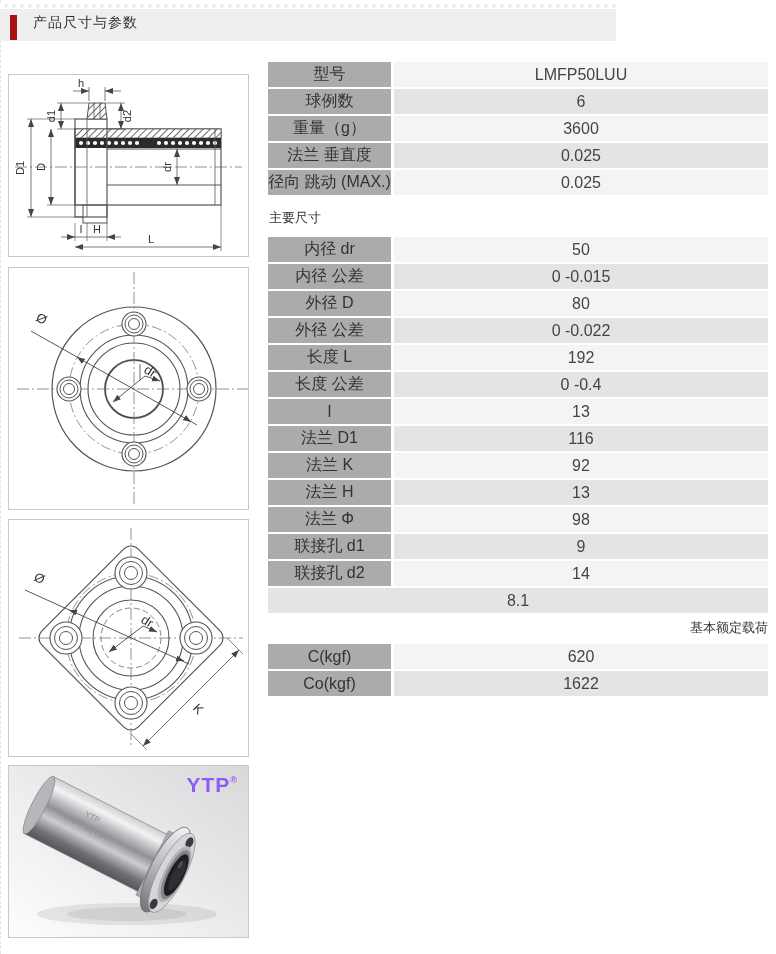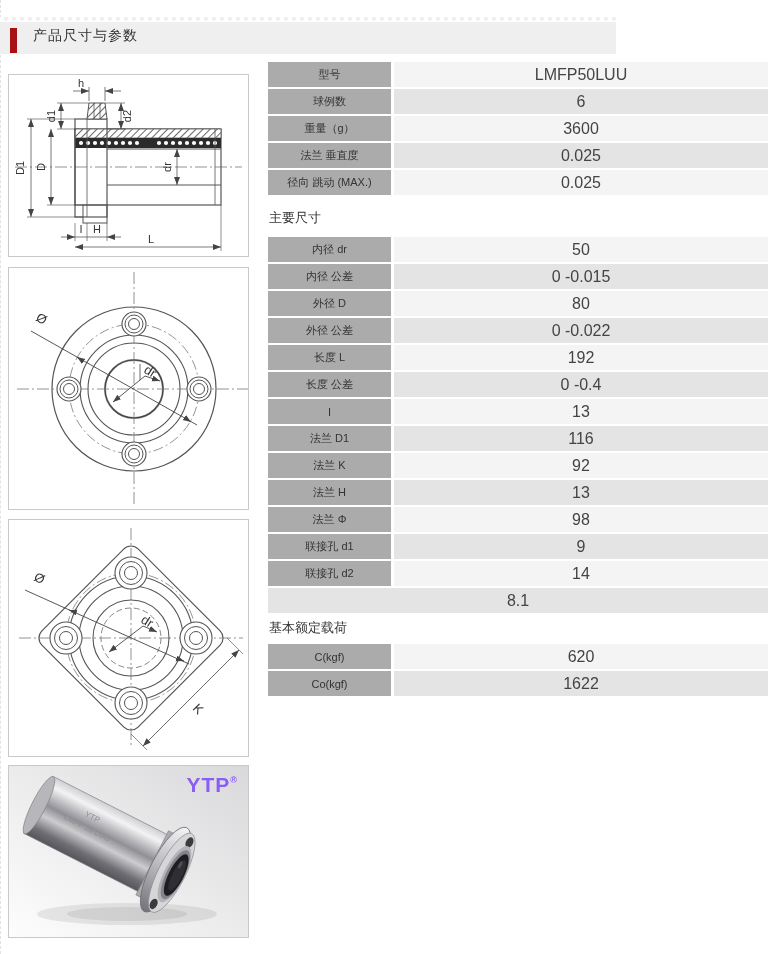--- a/index.html
+++ b/index.html
@@ -2,47 +2,47 @@
 <html><head>
 <meta charset="utf-8">
 <style>
   html,body{margin:0;padding:0;}
   body{
     width:776px;height:954px;position:relative;background:#fff;
     font-family:"Liberation Sans","DejaVu Sans",sans-serif;color:#333;overflow:hidden;
   }
   body::before{content:"";position:absolute;left:0;top:0;bottom:0;width:0;border-left:1px dashed #e3e3e3;}
   
-  .strip{position:absolute;left:0;top:17px;width:616px;height:37px;background:#efefef;}
+  .strip{position:absolute;left:0;top:4px;width:616px;height:37px;background:#efefef;}
   .strip::before{content:"";position:absolute;top:0;left:0;width:100%;height:5px;
     background-image:linear-gradient(45deg,#fff 50%,transparent 50%),linear-gradient(-45deg,#fff 50%,transparent 50%);
     background-size:8px 5px;background-repeat:repeat-x;background-position:0 0,4px 0;}
   .accent{position:absolute;left:10px;top:11px;width:7px;height:25px;background:#a91215;}
   .strip-title{position:absolute;left:33px;top:0;height:37px;display:flex;align-items:center;
     font-size:14px;color:#333;letter-spacing:1px;}
   
   .fig{position:absolute;left:8px;width:241px;border:1px solid #c9c9c9;background:#fff;box-sizing:border-box;}
   .fig svg{display:block;width:100%;height:100%;}
   #fig1{top:74px;height:183px;}
   #fig2{top:267px;height:243px;}
   #fig3{top:519px;height:238px;}
   #fig4{top:765px;height:173px;}
   .logo{position:absolute;top:8px;right:10px;font-size:21px;font-weight:bold;color:#8b5cf6;
     letter-spacing:1px;line-height:1;}
   .logo sup{font-size:9px;vertical-align:9px;}
   
   .spec{position:absolute;left:268px;top:62px;width:500px;}
   .spec-row{display:flex;height:25px;margin-bottom:2px;}
   .cell-label{width:123px;margin-right:3px;background:#ababab;color:#333;
-    display:flex;align-items:center;justify-content:center;font-size:11px;flex:none;}
+    display:flex;align-items:center;justify-content:center;font-size:16px;flex:none;}
   .cell-value{flex:1;background:#f4f4f4;color:#444;
     display:flex;align-items:center;justify-content:center;font-size:16px;}
   .spec-table .spec-row:nth-child(even) .cell-value{background:#e4e4e4;}
   .section-title{font-size:13px;color:#333;margin:13px 0 9px 1px;line-height:20px;}
-  .section-title.second{margin-top:5px;margin-bottom:6px;}
+  .section-title.second{margin-top:5px;margin-bottom:6px;text-align:right;}
   
   .dtxt{font-family:"Liberation Sans","DejaVu Sans",sans-serif;}
 </style>
 </head>
 <body>
 
 <svg width="0" height="0" style="position:absolute" aria-hidden="true">
   <defs>
     <pattern id="hatch" patternUnits="userSpaceOnUse" width="5" height="5" patternTransform="rotate(45)">
       <rect width="5" height="5" fill="#fff"></rect>

